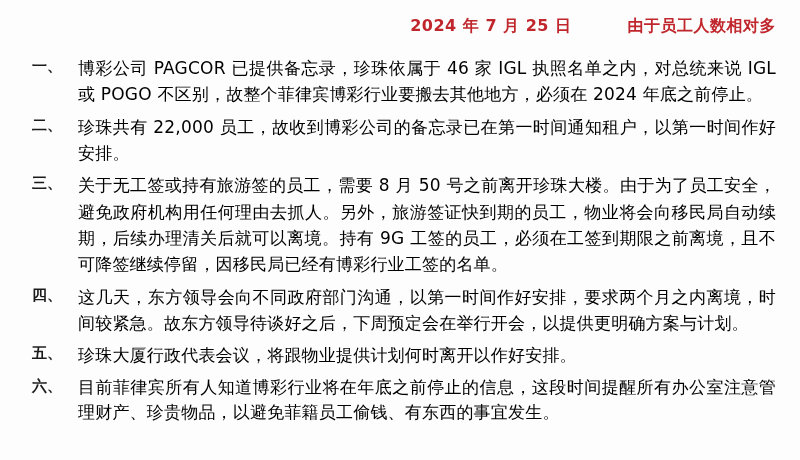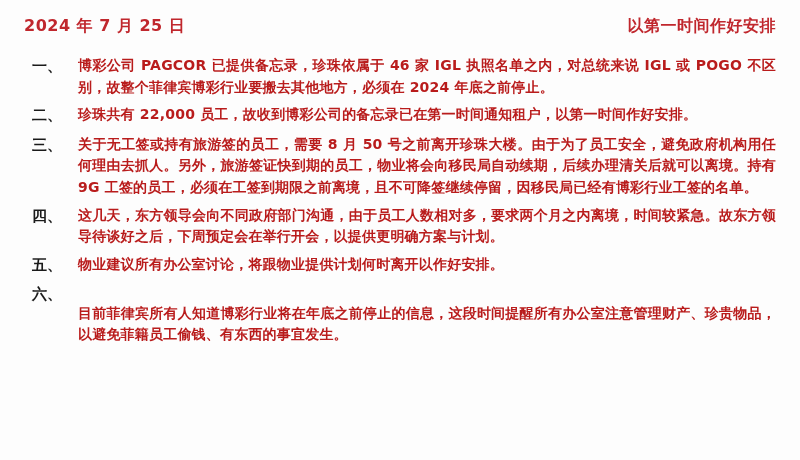--- a/index.html
+++ b/index.html
@@ -16,21 +16,21 @@
   .page {
     position: relative;
     width: 800px;
     height: 460px;
     background: #fdfdfd;
     box-sizing: border-box;
     padding: 10px 24px 0 24px;
   }
   .header {
     display: flex;
-    justify-content: space-between;
+    justify-content: flex-end;
     align-items: baseline;
     gap: 56px;
     color: #c0272d;
     font-size: 16px;
     font-weight: bold;
     letter-spacing: 0.5px;
     margin-top: 6px;
     margin-bottom: 18px;
     white-space: nowrap;
   }
@@ -54,41 +54,40 @@
     text-align: left;
     padding-left: 8px;
     font-size: 15px;
     font-weight: bold;
     color: #1a1a1a;
     line-height: 1.55;
     box-sizing: border-box;
   }
   .item-text {
     flex: 1 1 auto;
-    font-size: 14px;
-    font-weight: bold;
-    color: #b91c1c;
+    font-size: 17px;
+    font-weight: normal;
+    color: #000000;
     line-height: 1.55;
     text-align: justify;
     text-justify: inter-ideograph;
     letter-spacing: 0.2px;
   }
   .item.compact .item-text {
     line-height: 1.5;
-    margin-top: 20px;
   }
 </style>
 </head>
 <body>
 
 <div class="page">
 
   <div class="header">
     <span class="date">2024 年 7 月 25 日</span>
-    <span class="title">以第一时间作好安排</span>
+    <span class="title">由于员工人数相对多</span>
   </div>
 
   <div class="body-list">
 
     <div class="item">
       <div class="item-num">一、</div>
       <div class="item-text">博彩公司 PAGCOR 已提供备忘录，珍珠依属于 46 家 IGL 执照名单之内，对总统来说 IGL 或 POGO 不区别，故整个菲律宾博彩行业要搬去其他地方，必须在 2024 年底之前停止。</div>
     </div>
 
     <div class="item">
@@ -96,26 +95,26 @@
       <div class="item-text">珍珠共有 22,000 员工，故收到博彩公司的备忘录已在第一时间通知租户，以第一时间作好安排。</div>
     </div>
 
     <div class="item">
       <div class="item-num">三、</div>
       <div class="item-text">关于无工签或持有旅游签的员工，需要 8 月 50 号之前离开珍珠大楼。由于为了员工安全，避免政府机构用任何理由去抓人。另外，旅游签证快到期的员工，物业将会向移民局自动续期，后续办理清关后就可以离境。持有 9G 工签的员工，必须在工签到期限之前离境，且不可降签继续停留，因移民局已经有博彩行业工签的名单。</div>
     </div>
 
     <div class="item">
       <div class="item-num">四、</div>
-      <div class="item-text">这几天，东方领导会向不同政府部门沟通，由于员工人数相对多，要求两个月之内离境，时间较紧急。故东方领导待谈好之后，下周预定会在举行开会，以提供更明确方案与计划。</div>
+      <div class="item-text">这几天，东方领导会向不同政府部门沟通，以第一时间作好安排，要求两个月之内离境，时间较紧急。故东方领导待谈好之后，下周预定会在举行开会，以提供更明确方案与计划。</div>
     </div>
 
     <div class="item">
       <div class="item-num">五、</div>
-      <div class="item-text">物业建议所有办公室讨论，将跟物业提供计划何时离开以作好安排。</div>
+      <div class="item-text">珍珠大厦行政代表会议，将跟物业提供计划何时离开以作好安排。</div>
     </div>
 
     <div class="item compact">
       <div class="item-num">六、</div>
       <div class="item-text">目前菲律宾所有人知道博彩行业将在年底之前停止的信息，这段时间提醒所有办公室注意管理财产、珍贵物品，以避免菲籍员工偷钱、有东西的事宜发生。</div>
     </div>
 
   </div>
 </div>
 

